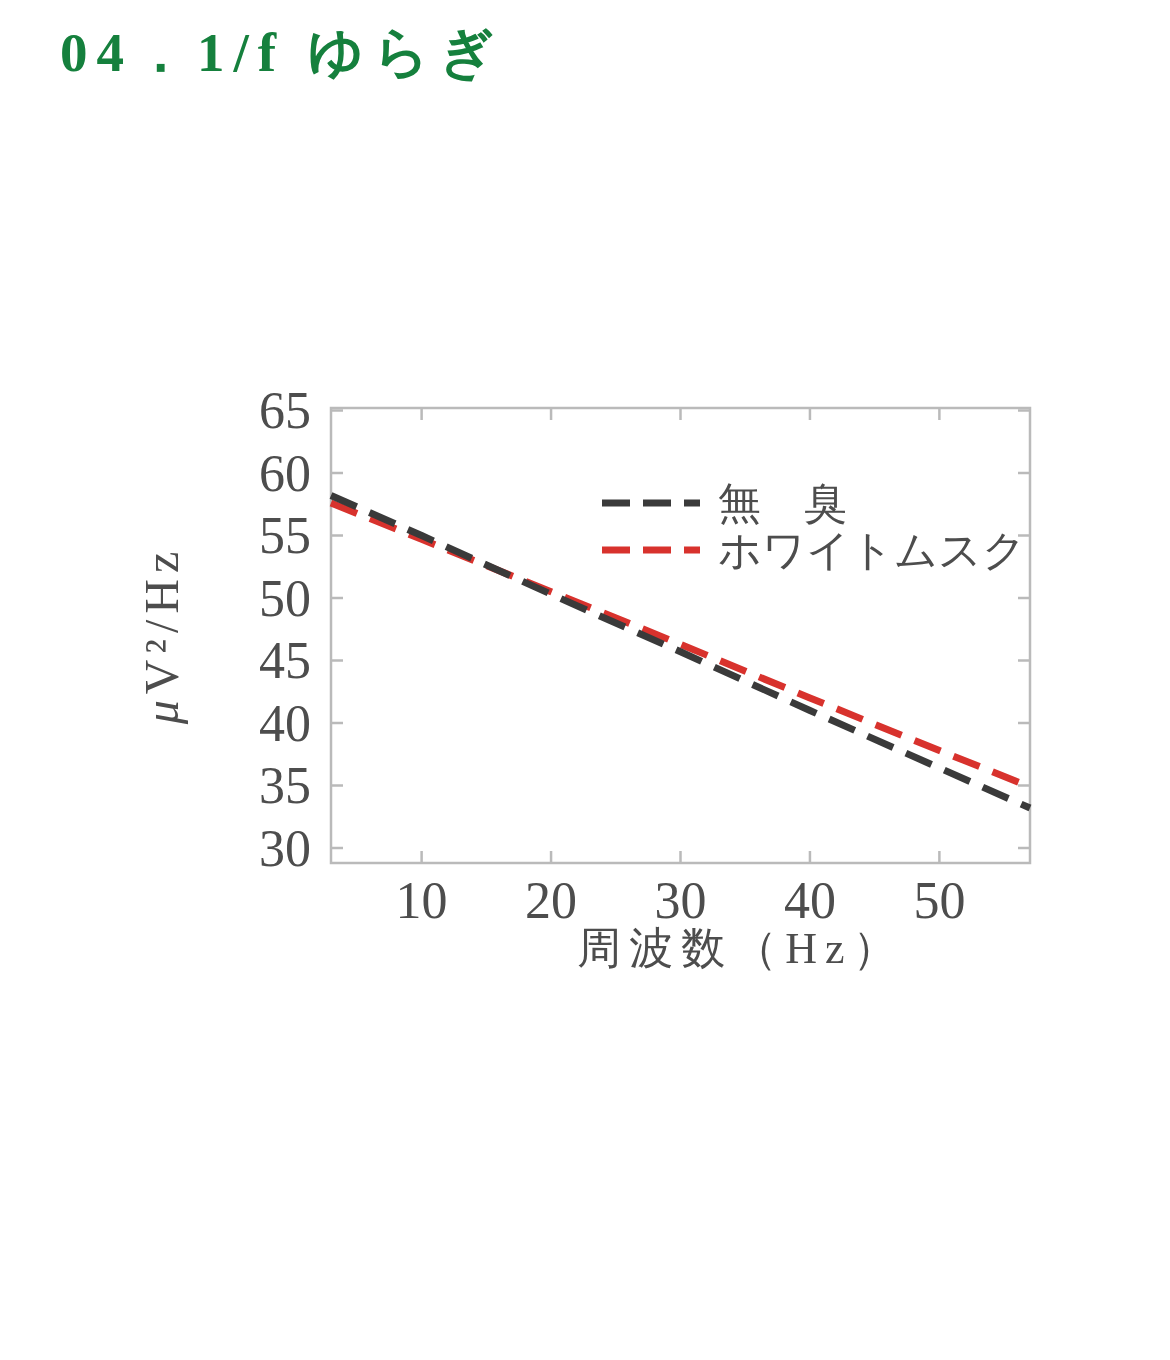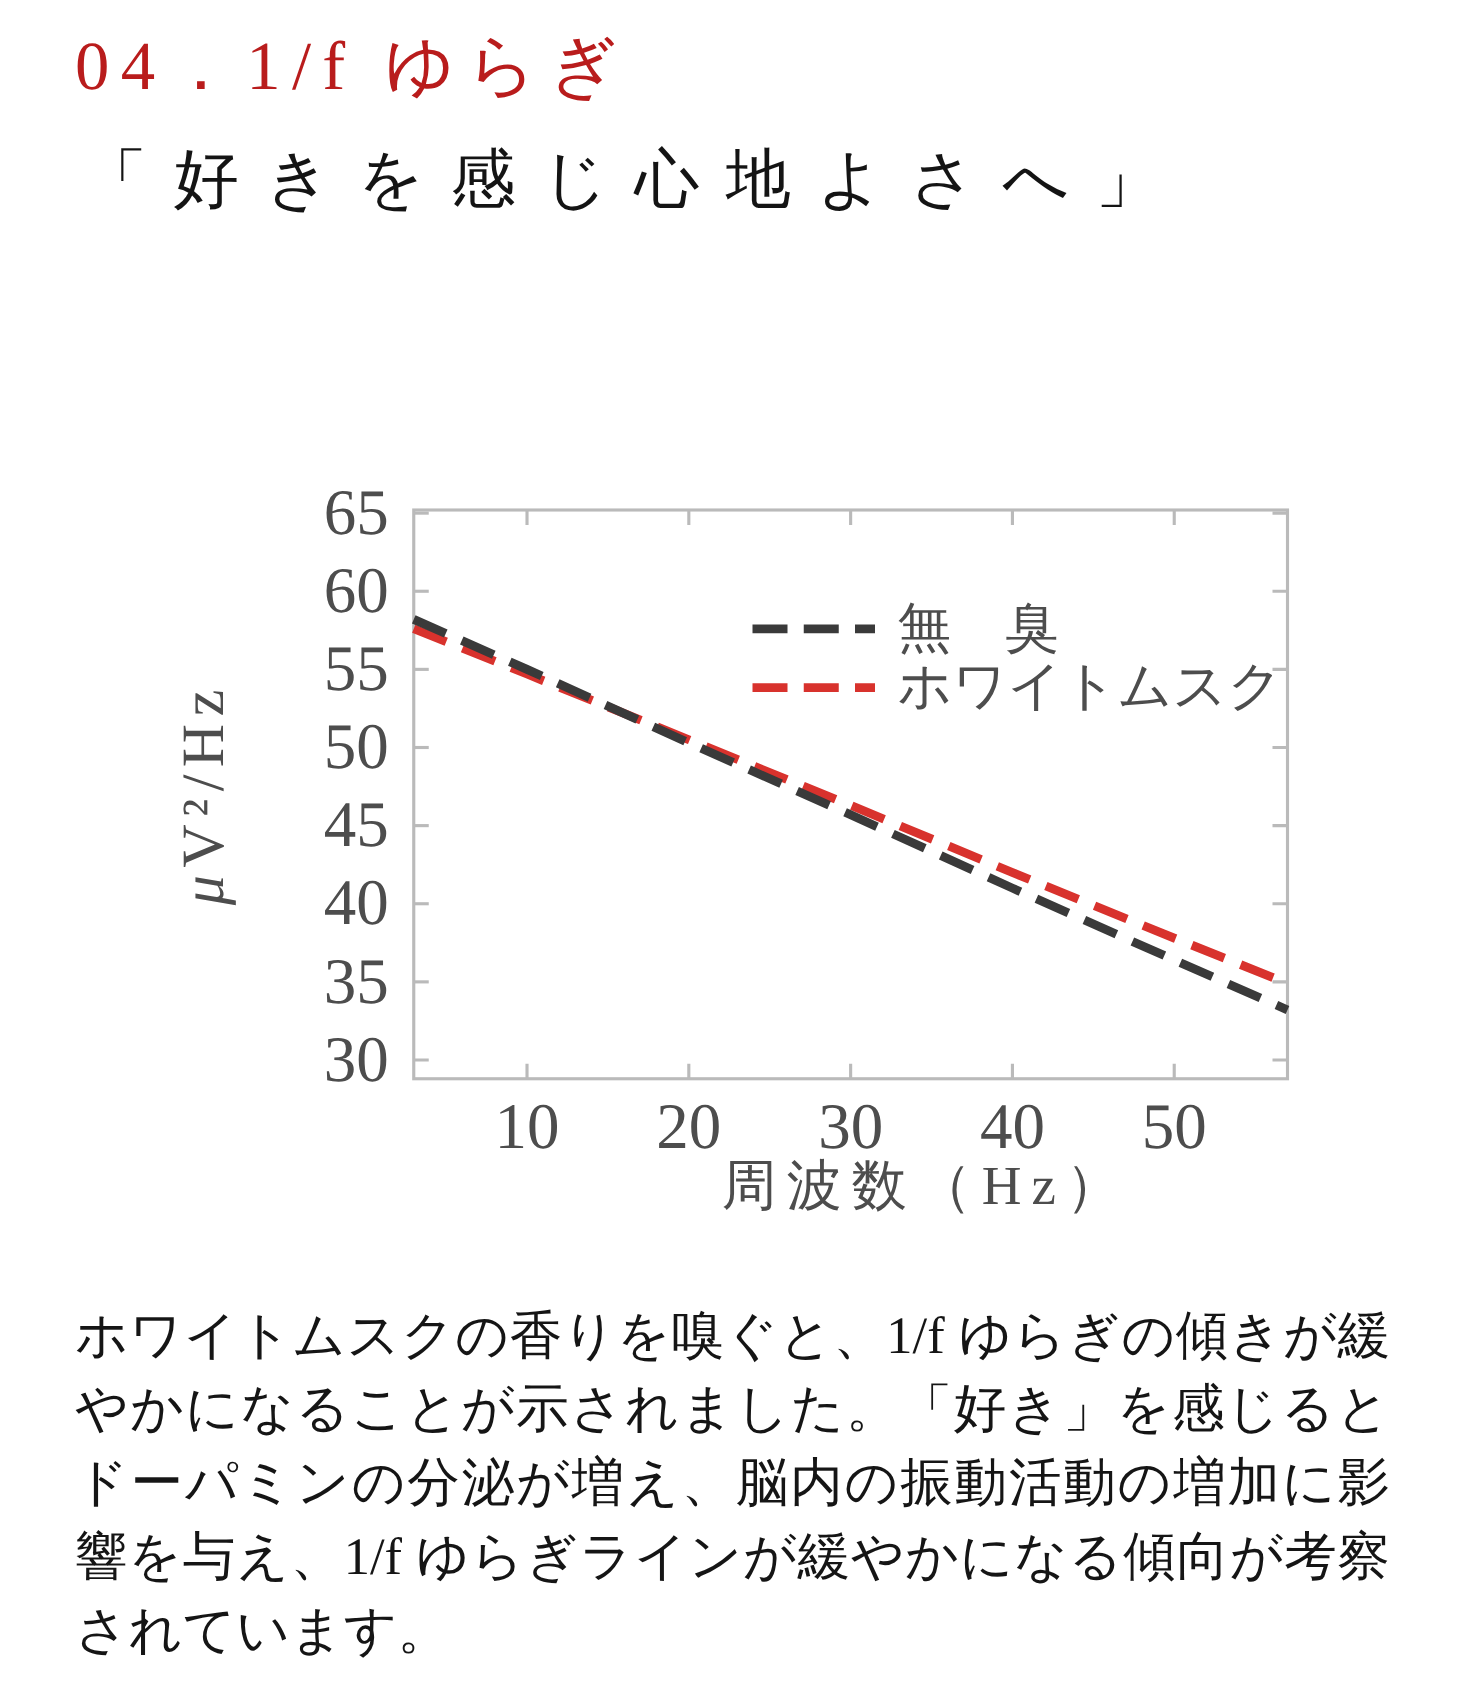--- a/index.html
+++ b/index.html
@@ -6,23 +6,23 @@
   .page{
     position:relative;
     width:1170px;height:1360px;
     background:#ffffff;
     overflow:hidden;
     font-family:"Liberation Serif","DejaVu Serif",serif;
   }
   .title{
     position:absolute;left:60px;top:16px;
     margin:0;
-    font-size:55px;font-weight:400;
+    font-size:55px;font-weight:700;
     letter-spacing:9px;
-    color:#b91c1c;
+    color:#15803d;
     white-space:nowrap;
   }
   .subtitle{
     position:absolute;left:66px;top:110px;
     font-size:52px;font-weight:500;
     letter-spacing:21px;
     line-height:70px;
     color:#141414;
     white-space:nowrap;
   }
@@ -41,21 +41,20 @@
   }
 </style>
 </head>
 <body>
 
 <div class="page">
 
   <h1 class="title">04．1/f ゆらぎ</h1>
 
   <div class="subtitle">
-    <div>「好きを感じ心地よさへ」</div>
   </div>
 
   <div class="chart-wrap">
     <svg id="chart-svg" width="970" height="600" viewBox="0 0 970 600">
         <rect x="231" y="23" width="699" height="455" fill="none" stroke="#bababa" stroke-width="2.5"></rect>
         <line x1="321.6111111111111" y1="478" x2="321.6111111111111" y2="466" stroke="#bababa" stroke-width="2.5"></line>
         <line x1="321.6111111111111" y1="23" x2="321.6111111111111" y2="35" stroke="#bababa" stroke-width="2.5"></line>
         <text x="321.6111111111111" y="533" text-anchor="middle" fill="#4d4d4d" font-size="52" font-family="&quot;Liberation Serif&quot;,&quot;DejaVu Serif&quot;,serif">10</text>
         <line x1="451.05555555555554" y1="478" x2="451.05555555555554" y2="466" stroke="#bababa" stroke-width="2.5"></line>
         <line x1="451.05555555555554" y1="23" x2="451.05555555555554" y2="35" stroke="#bababa" stroke-width="2.5"></line>
@@ -97,15 +96,14 @@
         <polyline points="231,110.50000000000006 321.6111111111111,150.50000000000006 451.05555555555554,209.2500000000001 580.5,266.75 709.9444444444445,325.5 839.3888888888889,383.00000000000006 930,423" fill="none" stroke="#3a3a3a" stroke-width="7" stroke-dasharray="28 14"></polyline>
         <line x1="502" y1="118" x2="600" y2="118" stroke="#3a3a3a" stroke-width="7" stroke-dasharray="28 13"></line>
         <text x="618" y="118" dominant-baseline="central" fill="#4d4d4d" font-size="43" font-family="&quot;Liberation Serif&quot;,&quot;DejaVu Serif&quot;,serif">無　臭</text>
         <line x1="502" y1="165" x2="600" y2="165" stroke="#d8322d" stroke-width="7" stroke-dasharray="28 13"></line>
         <text x="618" y="165" dominant-baseline="central" fill="#4d4d4d" font-size="43" font-family="&quot;Liberation Serif&quot;,&quot;DejaVu Serif&quot;,serif">ホワイトムスク</text>
         <text x="641" y="578" text-anchor="middle" fill="#4d4d4d" font-size="44" letter-spacing="8" font-family="&quot;Liberation Serif&quot;,&quot;DejaVu Serif&quot;,serif">周波数（Hz）</text>
         <text x="78" y="250" text-anchor="middle" fill="#4d4d4d" font-size="48" letter-spacing="6" transform="rotate(-90 78 250)" font-family="&quot;Liberation Serif&quot;,&quot;DejaVu Serif&quot;,serif"><tspan font-style="italic">μ</tspan><tspan>V²/Hz</tspan></text>
       </svg>
   </div>
 
-  <p class="body-text">ホワイトムスクの香りを嗅ぐと、1/f ゆらぎの傾きが緩やかになることが示されました。「好き」を感じるとドーパミンの分泌が増え、脳内の振動活動の増加に影響を与え、1/f ゆらぎラインが緩やかになる傾向が考察されています。</p>
 
 </div>
 
 </body></html>

